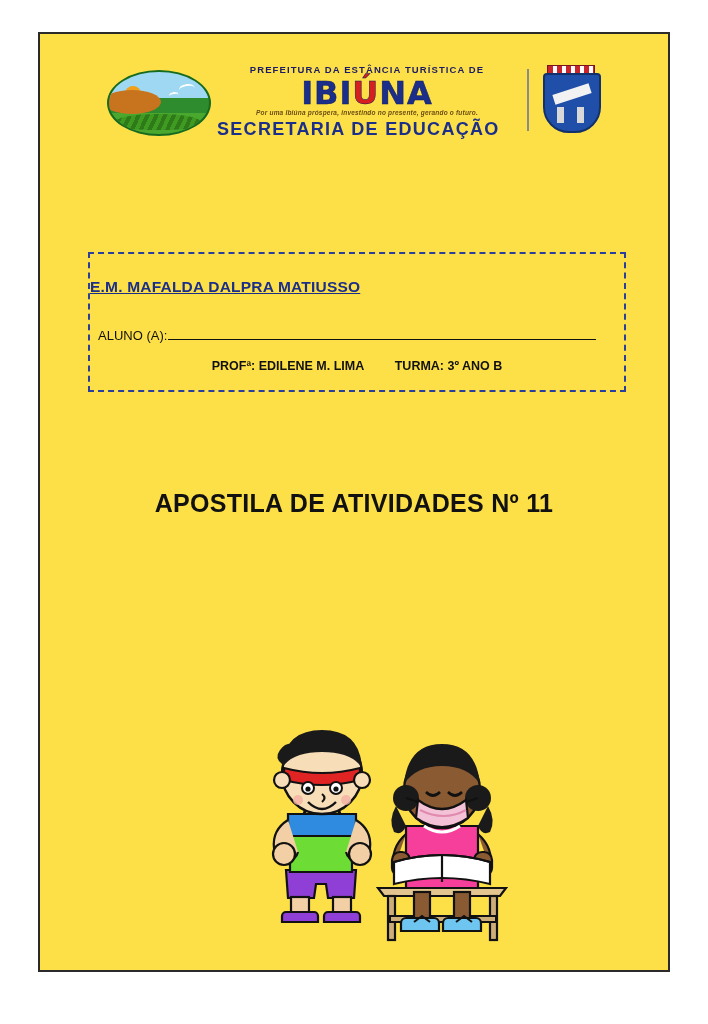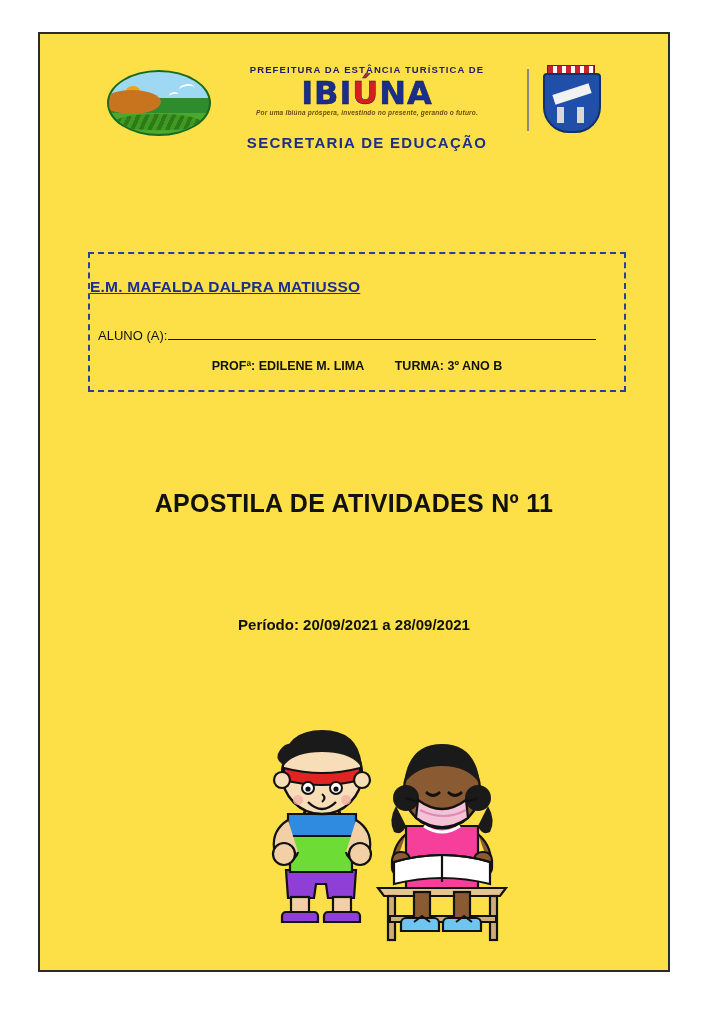--- a/index.html
+++ b/index.html
@@ -135,26 +135,26 @@
   .logo-slogan {
     font-size: 6.5px;
     font-style: italic;
     font-weight: bold;
     color: #6b4b13;
     text-align: center;
     letter-spacing: 0.2px;
     margin-top: -2px;
   }
   .logo-sec {
-    font-size: 15px;
+    font-size: 18px;
     font-weight: bold;
     letter-spacing: 1.3px;
     color: #1b2f8a;
-    text-align: center;
-    margin-top: 18px;
+    text-align: left;
+    margin-top: 3px;
   }
   .divider-v {
     width: 2px;
     height: 62px;
     background: #8a8a8a;
   }
   
   .brasao {
     position: relative;
     width: 62px;
@@ -334,24 +334,20 @@
       <div class="prof-row">
         <span>PROFª: EDILENE M. LIMA</span>
         <span class="gap"></span>
         <span>TURMA: 3º ANO B</span>
       </div>
     </div>
 
     <div class="apostila-title">APOSTILA DE ATIVIDADES Nº 11</div>
 
     <div class="dates">
-      <div class="line">
-        <span>Período:</span>
-        <span>20/09/2021 a 28/09/2021</span>
-      </div>
     </div>
 
     <div class="illus">
       <svg width="300" height="250" viewBox="0 0 300 250" xmlns="http://www.w3.org/2000/svg">
 
         <path d="M58 168 L128 168 L126 196 L100 196 L98 182 L88 182 L86 196 L60 196 Z" fill="#8f3fd6" stroke="#111" stroke-width="2.2"></path>
 
         <rect x="63" y="195" width="18" height="16" fill="#f3cfa5" stroke="#111" stroke-width="2.2"></rect>
         <rect x="105" y="195" width="18" height="16" fill="#f3cfa5" stroke="#111" stroke-width="2.2"></rect>
 

